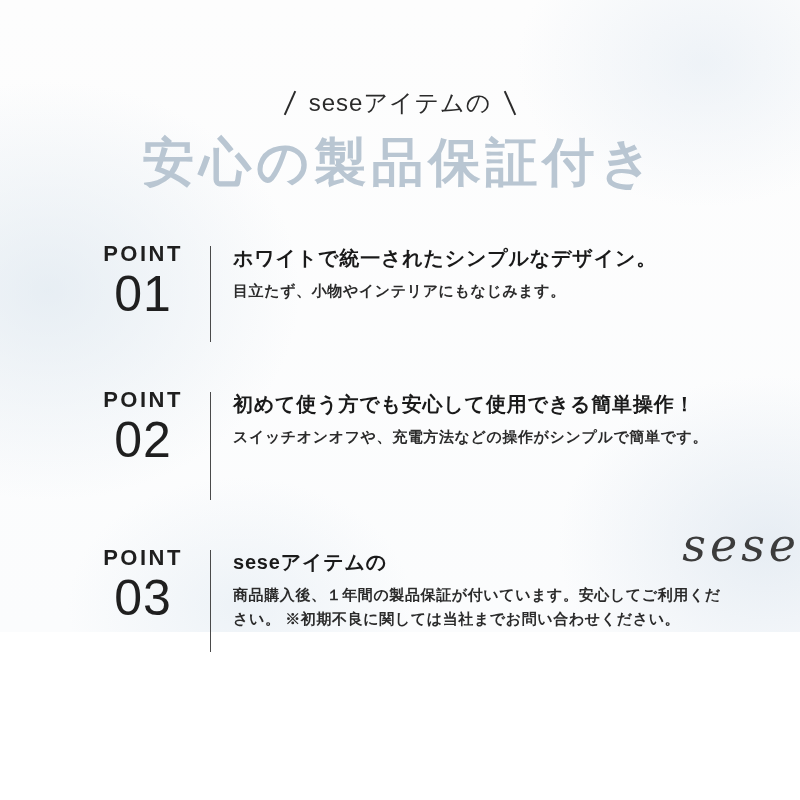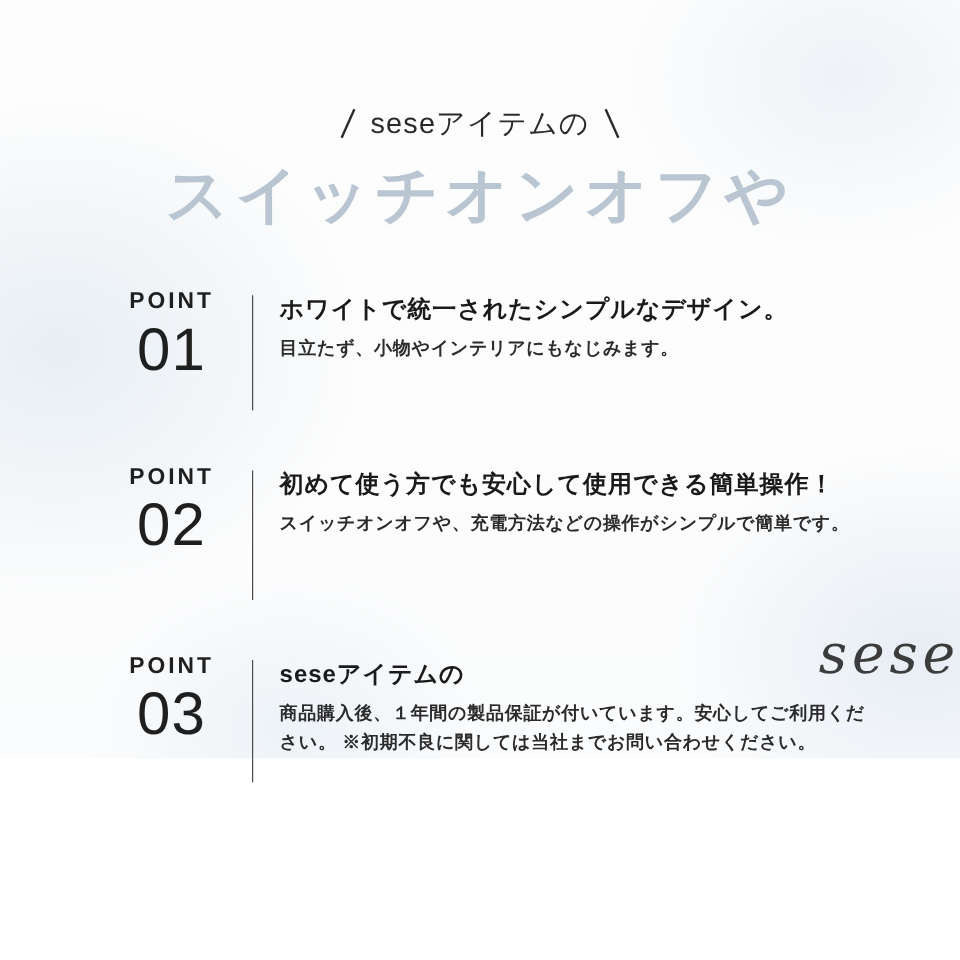--- a/index.html
+++ b/index.html
@@ -79,21 +79,21 @@
   }
   .point:last-child { margin-bottom: 0; }
 
   .point-num-col {
     width: 110px;
     flex: 0 0 110px;
     text-align: center;
     padding-top: 2px;
   }
   .point-label {
-    font-size: 19px;
+    font-size: 22px;
     font-weight: 700;
     letter-spacing: 2.5px;
     color: #1f1f1f;
     line-height: 1.1;
   }
   .point-number {
     font-size: 50px;
     font-weight: 400;
     letter-spacing: 1px;
     color: #1f1f1f;
@@ -151,21 +151,21 @@
 <body>
 
 <div class="page">
 
   <div class="header">
     <div class="eyebrow-row">
       <span class="slash left"></span>
       <span class="eyebrow-text">seseアイテムの</span>
       <span class="slash right"></span>
     </div>
-    <div class="headline">スイッチオンオフや</div>
+    <div class="headline">安心の製品保証付き</div>
   </div>
 
   <div class="points">
 
     <div class="point">
       <div class="point-num-col">
         <div class="point-label">POINT</div>
         <div class="point-number">01</div>
       </div>
       <div class="divider d1"></div>

